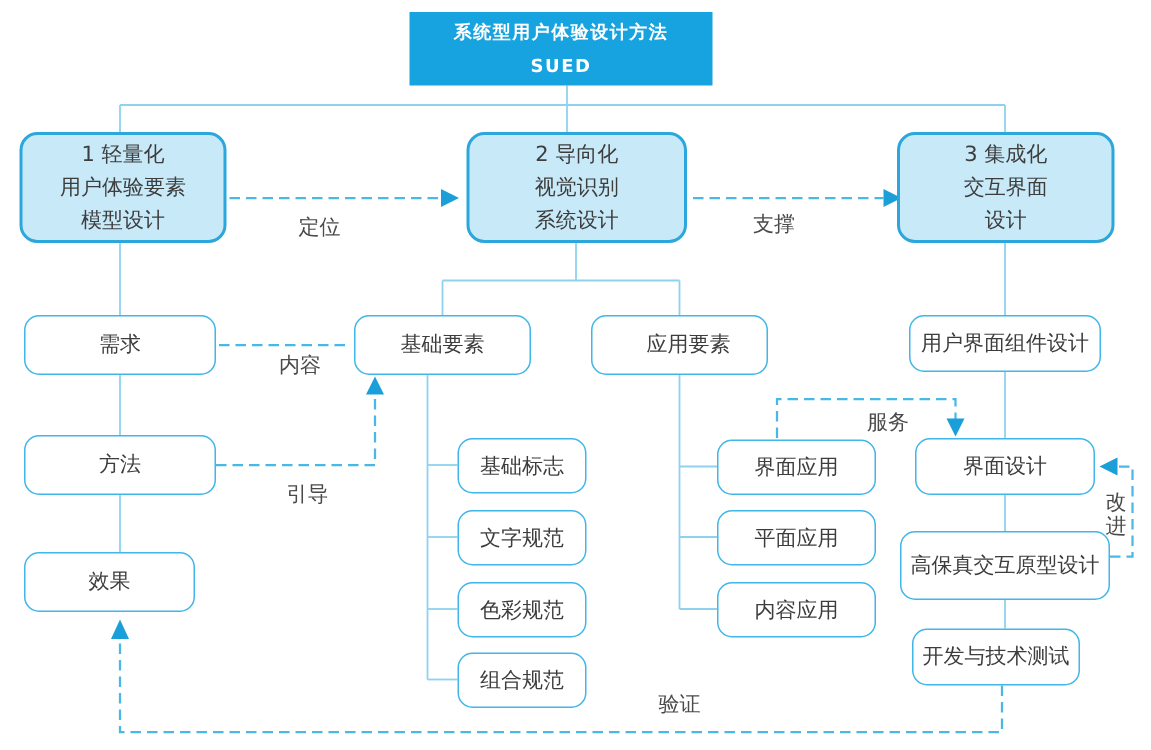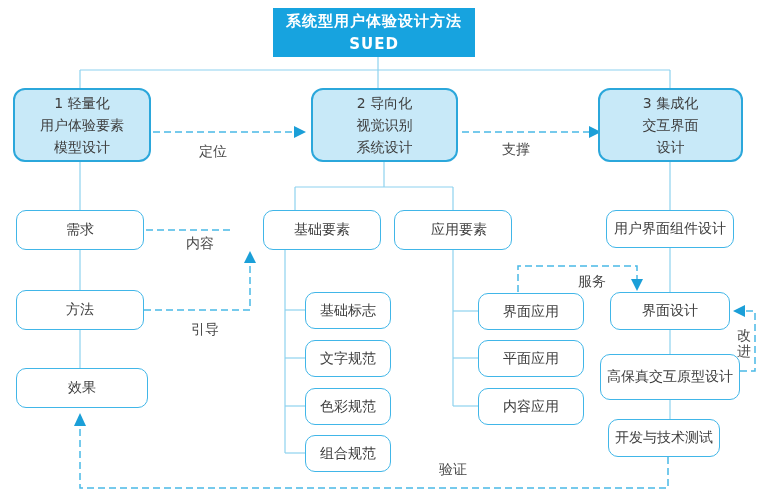--- a/index.html
+++ b/index.html
@@ -14,21 +14,21 @@
     position:relative;width:767px;height:500px;overflow:hidden;background:#fff;
     font-family:"DejaVu Sans","Liberation Sans",sans-serif;color:var(--node-text);
   }
   .wires{position:absolute;left:0;top:0;width:767px;height:500px;z-index:0;}
   .solid-wire{stroke:var(--connector);stroke-width:1.2;fill:none;}
   .dashed-wire{stroke:var(--dashed);stroke-width:1.5;fill:none;stroke-dasharray:7 4;opacity:.85;}
   .arrowhead{fill:var(--arrow);stroke:none;}
   .box{position:absolute;box-sizing:border-box;display:flex;flex-direction:column;
        align-items:center;justify-content:center;text-align:center;z-index:2;}
   .header-box{background:var(--header-bg);color:var(--header-text);
-       font-size:15px;font-weight:bold;line-height:23px;letter-spacing:1px;}
+       font-size:12px;font-weight:bold;line-height:23px;letter-spacing:1px;}
   .main-box{background:var(--main-box-fill);border:2px solid var(--main-box-border);
        border-radius:12px;font-size:14px;line-height:22px;}
   .node{background:var(--node-fill);border:1.6px solid var(--node-border);
        border-radius:10px;font-size:14px;}
   .edge-label{position:absolute;transform:translate(-50%,-50%);font-size:14px;
        color:var(--label-text);z-index:3;white-space:nowrap;}
   .edge-label.vertical{white-space:normal;word-break:break-all;width:16px;
        line-height:16px;text-align:center;}
 </style>
 </head>
@@ -98,23 +98,23 @@
     <div>系统设计</div>
   </div>
   <div class="box main-box" style="left:598px;top:88px;width:145px;height:74px;">
     <div>3 集成化</div>
     <div>交互界面</div>
     <div>设计</div>
   </div>
 
   <div class="box node" style="left:16px;top:210px;width:128px;height:40px;">需求</div>
   <div class="box node" style="left:16px;top:290px;width:128px;height:40px;">方法</div>
-  <div class="box node" style="left:16px;top:368px;width:132px;height:40px;">效果</div>
+  <div class="box node" style="left:16px;top:368px;width:114px;height:40px;">效果</div>
 
-  <div class="box node" style="left:236px;top:210px;width:118px;height:40px;margin-left:27px;">基础要素</div>
+  <div class="box node" style="left:236px;top:210px;width:118px;height:40px;">基础要素</div>
   <div class="box node" style="left:394px;top:210px;width:118px;height:40px;padding-left:12px;">应用要素</div>
   <div class="box node" style="left:606px;top:210px;width:128px;height:38px;">用户界面组件设计</div>
 
   <div class="box node" style="left:305px;top:292px;width:86px;height:37px;">基础标志</div>
   <div class="box node" style="left:305px;top:340px;width:86px;height:37px;">文字规范</div>
   <div class="box node" style="left:305px;top:388px;width:86px;height:37px;">色彩规范</div>
   <div class="box node" style="left:305px;top:435px;width:86px;height:37px;">组合规范</div>
 
   <div class="box node" style="left:478px;top:293px;width:106px;height:37px;">界面应用</div>
   <div class="box node" style="left:478px;top:340px;width:106px;height:37px;">平面应用</div>

